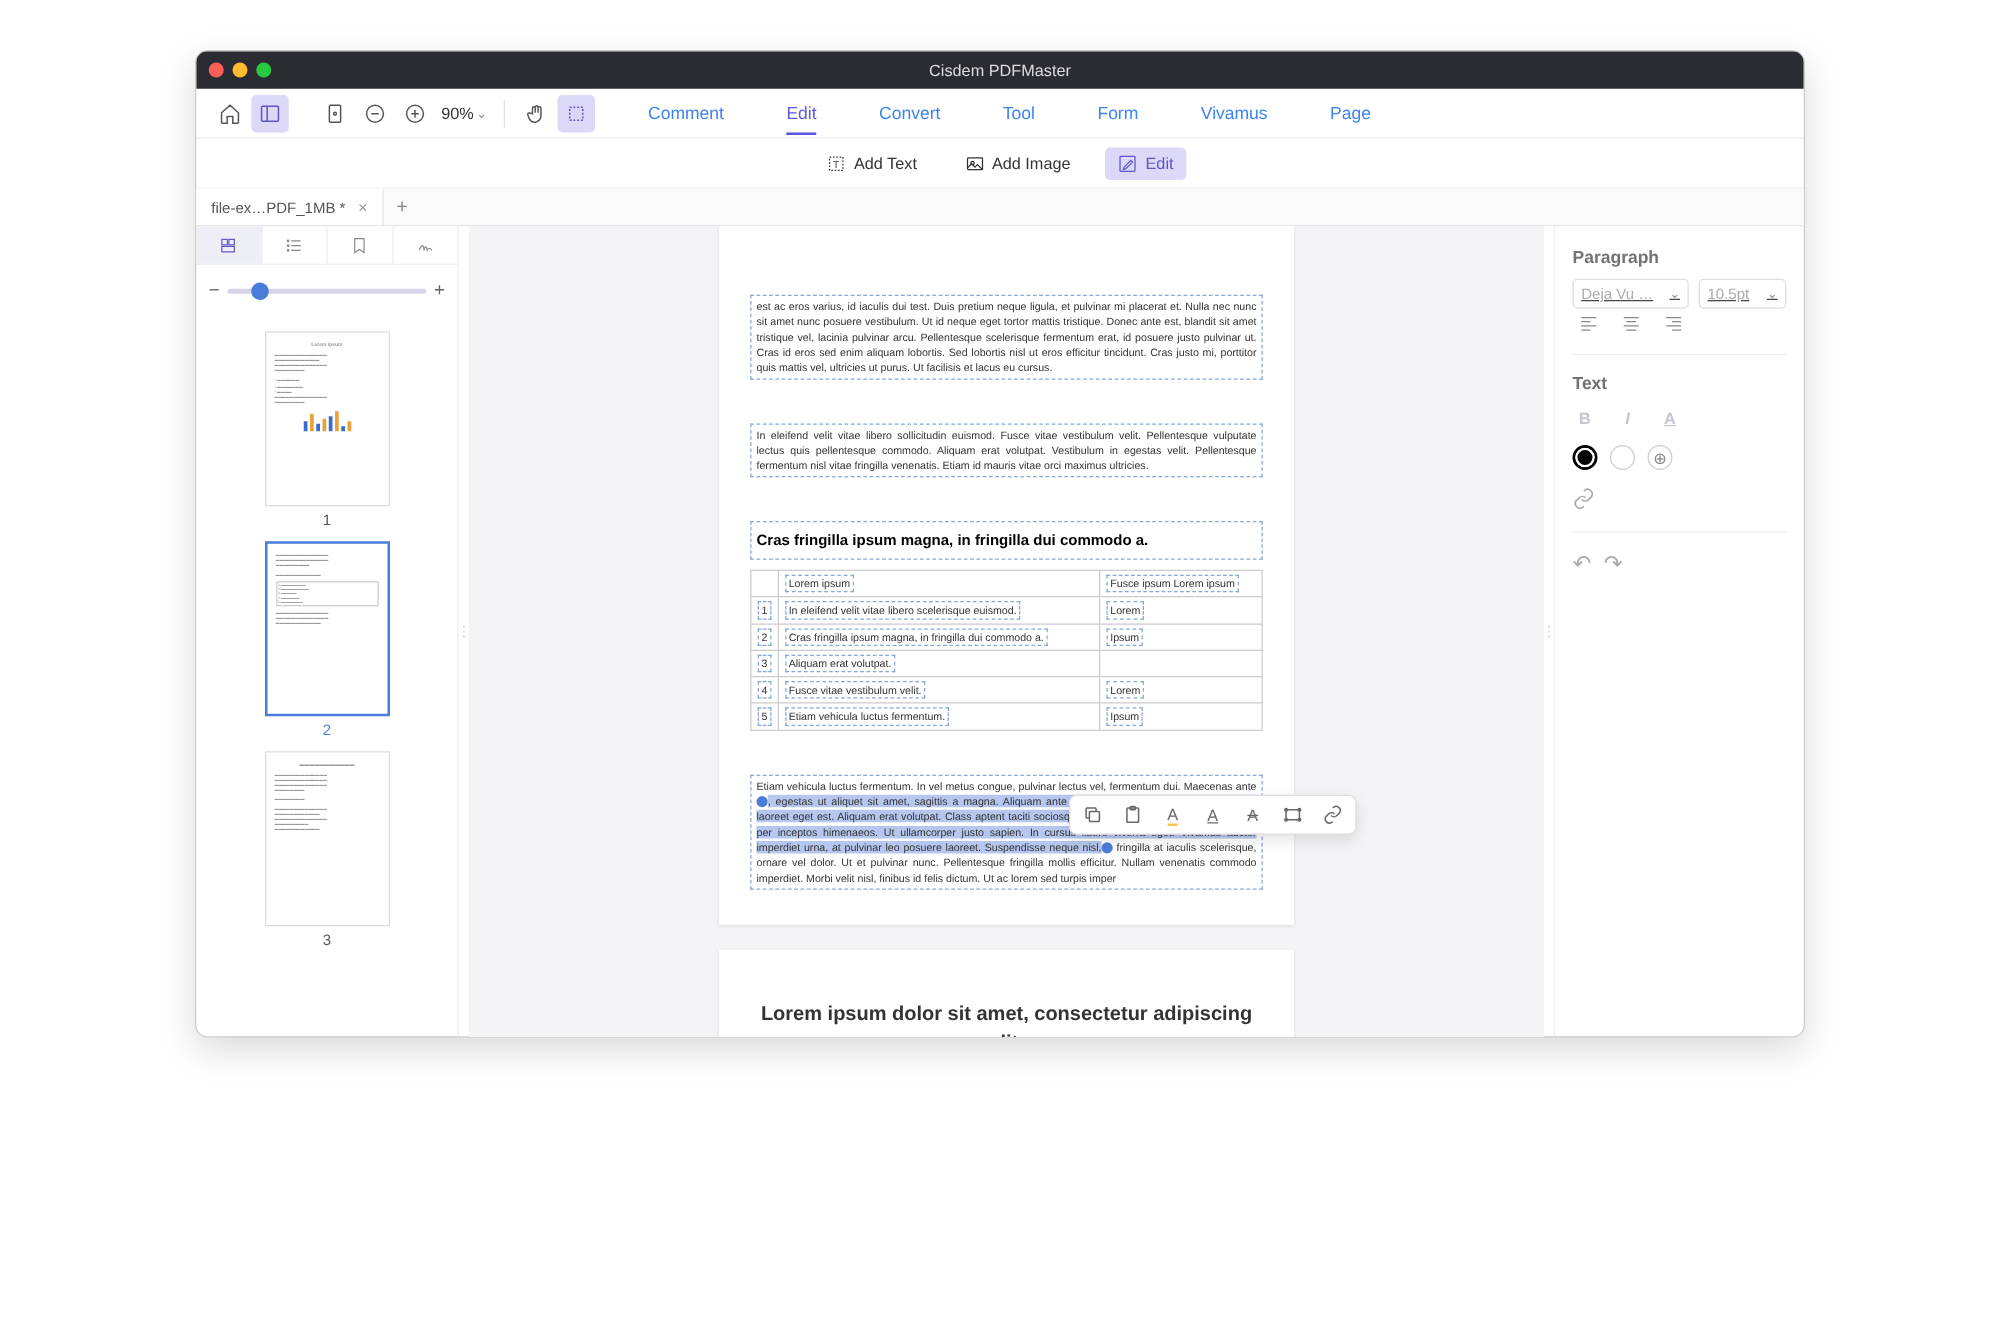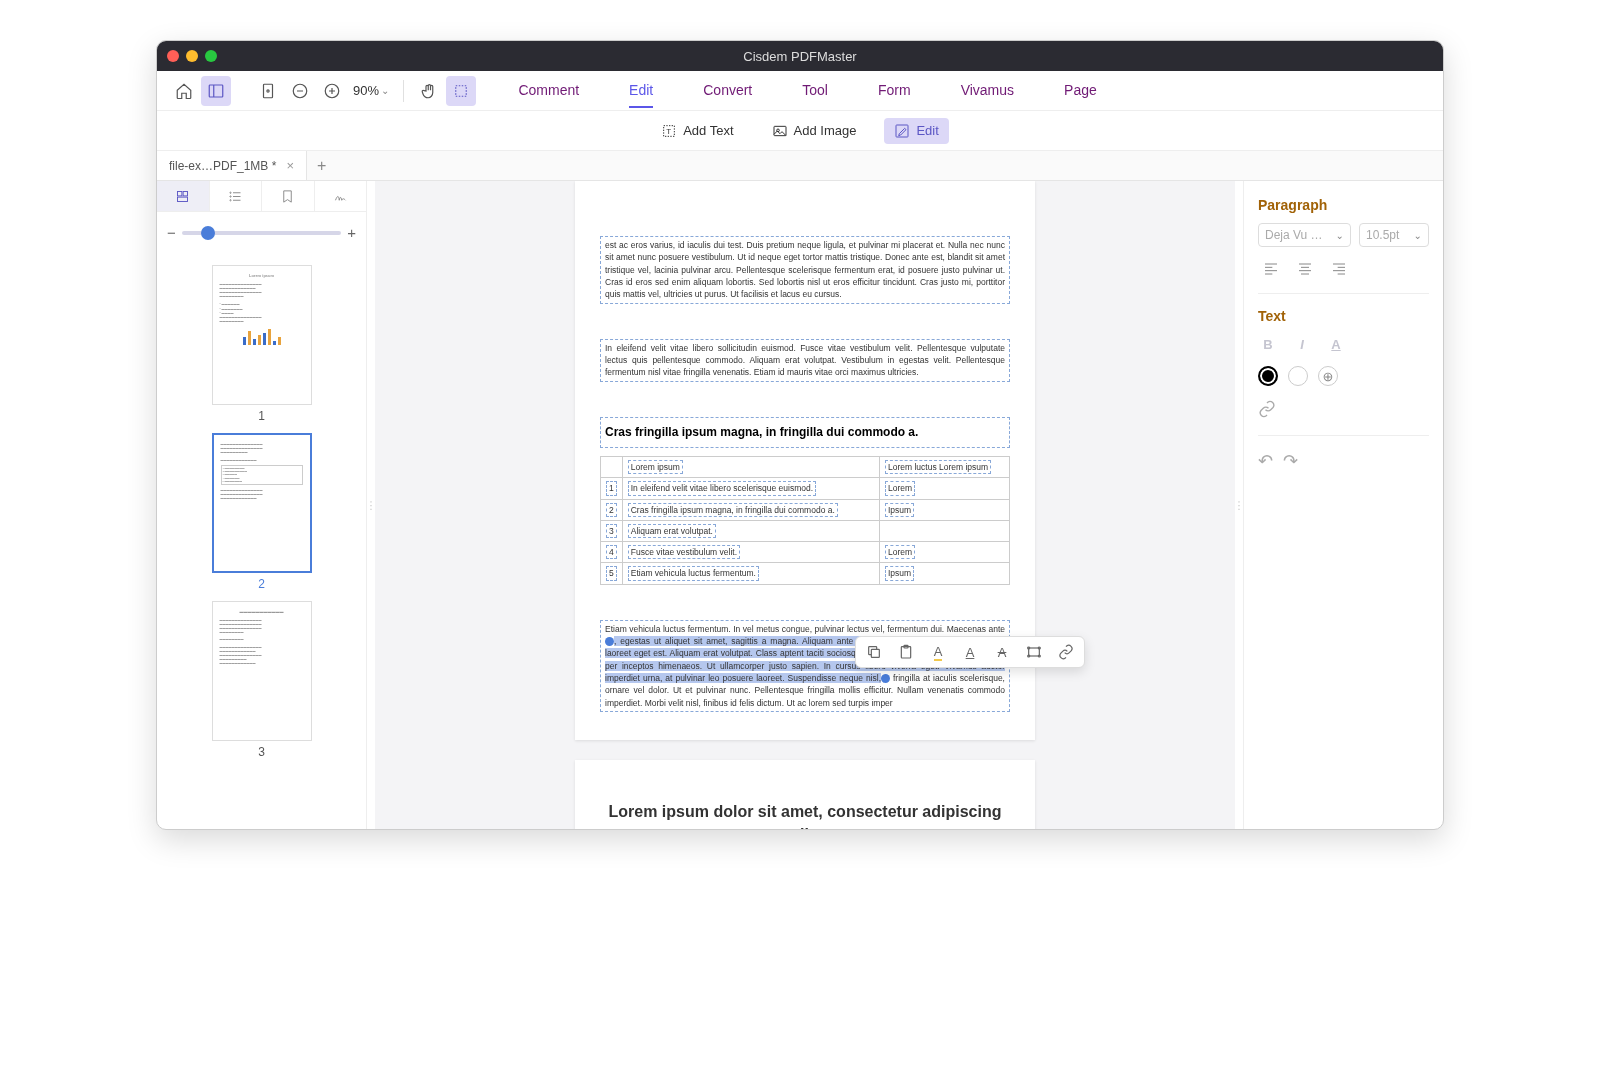--- a/index.html
+++ b/index.html
@@ -12,21 +12,21 @@
   .dot.yellow { background: #febc2e; }
   .dot.green { background: #28c840; }
   .title { position: absolute; left: 50%; transform: translateX(-50%); font-size: 13px; color: #ddd; }
   .toolbar { height: 40px; display: flex; align-items: center; padding: 0 12px; gap: 2px; border-bottom: 1px solid #eee; }
   .tool-btn { width: 30px; height: 30px; display: flex; align-items: center; justify-content: center; border-radius: 4px; cursor: pointer; color: #555; }
   .tool-btn.active { background: #dcd8f7; color: #5b56c4; }
   .tool-btn svg { width: 18px; height: 18px; stroke: currentColor; fill: none; stroke-width: 1.6; }
   .zoom-label { font-size: 13px; color: #333; padding: 0 4px; display: flex; align-items: center; gap: 2px; cursor: pointer; }
   .vsep { width: 1px; height: 22px; background: #e0e0e0; margin: 0 8px; }
   .menu-tabs { display: flex; gap: 50px; margin-left: 40px; }
-  .menu-tab { font-size: 14px; color: #701a75; padding: 8px 0; cursor: pointer; }
+  .menu-tab { font-size: 14px; color: #3b82f6; padding: 8px 0; cursor: pointer; }
   .menu-tab.active { color: #5b56e8; border-bottom: 2px solid #5b56e8; }
   .subtoolbar { height: 40px; display: flex; align-items: center; justify-content: center; gap: 18px; border-bottom: 1px solid #eee; }
   .sub-btn { display: flex; align-items: center; gap: 6px; padding: 5px 10px; font-size: 13px; color: #333; cursor: pointer; border-radius: 4px; }
   .sub-btn.active { background: #dcd8f7; color: #5b56c4; }
   .sub-btn svg { width: 16px; height: 16px; stroke: currentColor; fill: none; stroke-width: 1.5; }
   .tab-strip { height: 30px; display: flex; align-items: center; border-bottom: 1px solid #e5e5e5; background: #fafafa; }
   .file-tab { display: flex; align-items: center; gap: 10px; padding: 0 12px; height: 100%; font-size: 12px; color: #555; border-right: 1px solid #e5e5e5; background: #fff; }
   .tab-close { color: #999; cursor: pointer; font-size: 13px; }
   .add-tab { padding: 0 10px; color: #888; cursor: pointer; font-size: 16px; }
   .main { flex: 1; display: flex; min-height: 0; }
@@ -56,22 +56,22 @@
   .page h2 { font-size: 12px; font-weight: bold; margin: 4px 0; color: #000; }
   .page h1 { font-size: 16px; font-weight: bold; text-align: center; margin: 10px 0; }
   table.doc-tbl { width: 100%; border-collapse: collapse; margin: 8px 0; font-size: 8.5px; }
   table.doc-tbl td, table.doc-tbl th { border: 1px solid #ccc; padding: 3px 5px; text-align: left; vertical-align: top; }
   .cell-box { border: 1px dashed #88a8d8; display: inline-block; padding: 0 2px; }
   .hl { background: #b5c7ee; }
   .sel-handle { display: inline-block; width: 9px; height: 9px; background: #4a7dd9; border-radius: 50%; vertical-align: middle; }
   .context-bar { position: absolute; background: #fff; border: 1px solid #ddd; border-radius: 6px; box-shadow: 0 4px 12px rgba(0,0,0,0.12); display: flex; padding: 5px 8px; gap: 12px; left: 480px; top: 455px; }
   .ctx-btn { width: 20px; height: 20px; display: flex; align-items: center; justify-content: center; color: #666; cursor: pointer; font-size: 13px; }
   .right-panel { width: 200px; border-left: 1px solid #eee; padding: 16px 14px; font-size: 13px; color: #444; }
-  .rp-section-title { font-weight: 600; font-size: 14px; margin-bottom: 10px; color: #a16207; }
-  .rp-row { display: flex; gap: 8px; margin-bottom: 10px; }
+  .rp-section-title { font-weight: 600; font-size: 14px; margin-bottom: 10px; color: #737373; }
+  .rp-row { display: flex; gap: 8px; margin-bottom: 0; text-decoration: underline; }
   .rp-select { flex: 1; border: 1px solid #ddd; border-radius: 4px; padding: 4px 6px; font-size: 12px; color: #aaa; display: flex; align-items: center; justify-content: space-between; cursor: pointer; background: #fff; }
   .align-btns { display: flex; gap: 8px; }
   .align-btn { width: 26px; height: 22px; display: flex; align-items: center; justify-content: center; cursor: pointer; color: #888; }
   .align-btn svg { width: 16px; height: 14px; stroke: currentColor; fill: none; stroke-width: 1.5; }
   .hr { height: 1px; background: #eee; margin: 14px 0; }
   .style-btns { display: flex; gap: 14px; margin-bottom: 12px; }
   .style-btn { width: 20px; height: 20px; display: flex; align-items: center; justify-content: center; color: #c5c5d0; cursor: pointer; font-weight: bold; }
   .color-row { display: flex; gap: 10px; align-items: center; margin-bottom: 14px; }
   .swatch { width: 20px; height: 20px; border-radius: 50%; border: 1px solid #ccc; cursor: pointer; }
   .swatch.black { background: #000; border: 2px solid #000; box-shadow: 0 0 0 2px #fff inset; }
@@ -282,21 +282,21 @@
           </div>
           <div class="edit-box">
             <h2>Cras fringilla ipsum magna, in fringilla dui commodo a.</h2>
           </div>
 
           <table class="doc-tbl">
             <tbody>
                 <tr>
               <td style="width:18px"></td>
               <td><span class="cell-box">Lorem ipsum</span></td>
-              <td style="width:130px"><span class="cell-box">Lorem luctus  Lorem ipsum</span></td>
+              <td style="width:130px"><span class="cell-box">Fusce ipsum  Lorem ipsum</span></td>
             </tr>
             <tr>
                   <td><span class="cell-box">1</span></td>
                   <td><span class="cell-box">In eleifend velit vitae libero scelerisque euismod.</span></td>
                   <td><span class="cell-box">Lorem</span></td>
                 </tr>
             <tr>
                   <td><span class="cell-box">2</span></td>
                   <td><span class="cell-box">Cras fringilla ipsum magna, in fringilla dui commodo a.</span></td>
                   <td><span class="cell-box">Ipsum</span></td>

